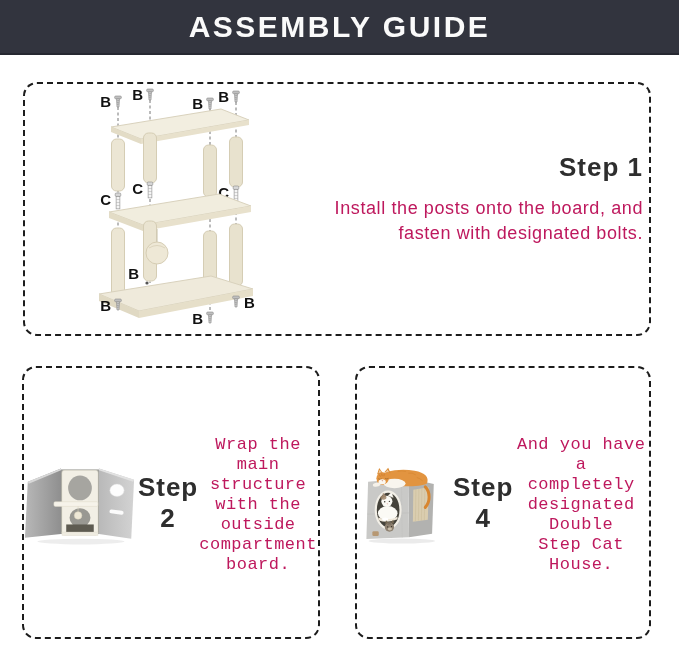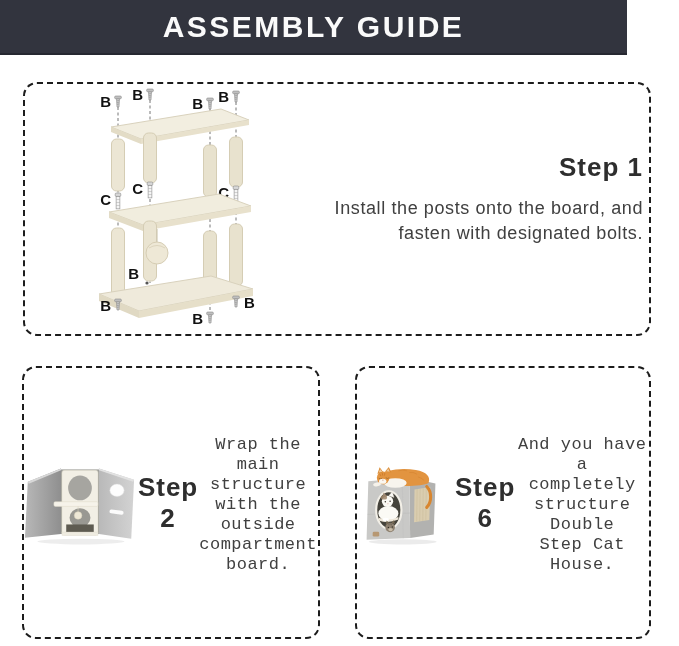--- a/index.html
+++ b/index.html
@@ -6,21 +6,21 @@
   html, body { margin: 0; padding: 0; }
   body {
     width: 679px; height: 646px;
     background: #ffffff;
     font-family: "Liberation Sans", sans-serif;
     position: relative;
     overflow: hidden;
   }
   .header {
     position: absolute; left: 0; top: 0;
-    width: 627px; height: 55px;
+    width: 679px; height: 55px;
     background: #32343e;
     display: flex; align-items: center; justify-content: center;
     border-bottom: 2px solid #262831;
   }
   .header h1 {
     margin: 0; color: #fafafa;
     font-size: 30px; font-weight: 700; letter-spacing: 2.5px;
   }
   .panel {
     position: absolute;
@@ -36,21 +36,21 @@
   .step1-text { position: absolute; left: 302px; top: 68px; width: 316px; text-align: right; }
 
   .step-title {
     margin: 0;
     font-size: 26px; font-weight: 700;
     color: #2e2e2e; letter-spacing: 1px;
   }
   .step-desc {
     margin: 13px 0 0 0;
     font-size: 18px; line-height: 1.4;
-    color: #404040; letter-spacing: 0.6px;
+    color: #be185d; letter-spacing: 0.6px;
   }
   .panel-bottom { display: flex; flex-direction: row; align-items: center; text-align: center; }
   .panel-bottom svg { display: block; margin: 5px auto 0 auto; }
   .panel-bottom .step-title { margin-top: 1px; }
   .panel-bottom .step-desc { margin-top: 5px; font-size: 17px; line-height: 1.17; letter-spacing: 0.5px; font-family: Liberation Mono, monospace; }
 
   .part-label { font-weight: 700; font-size: 15px; fill: #111111; }
 </style>
 </head>
 <body>
@@ -259,15 +259,15 @@
       <path d="M52,21 l3,5 M58,19 l1,6 M64,19 l-1,6" stroke="#c06f24" stroke-width="1.3" fill="none"></path>
       <path d="M50,31 q4,3 8,0" stroke="#8a5a28" stroke-width="1.4" fill="none"></path>
       <path d="M66,30 q4,3 8,0" stroke="#8a5a28" stroke-width="1.4" fill="none"></path>
       <ellipse cx="59" cy="38" rx="8.5" ry="6" fill="#faf7f0"></ellipse>
       <path d="M 57.5 34.5 L 61.5 34.5 L 59.5 37.5 Z" fill="#cf8b74"></path>
       <ellipse cx="46" cy="45" rx="9" ry="4.5" fill="#f6f2ea" transform="rotate(-12 46 45)"></ellipse>
     </g>
     <rect x="36" y="154" width="15" height="11" rx="3" fill="#b79873"></rect>
   </svg>
 
-  <h2 class="step-title">Step 6</h2>
-  <p class="step-desc"><span>And you have a</span><br><span>completely structure Double</span><br><span>Step Cat House.</span></p>
+  <h2 class="step-title">Step 4</h2>
+  <p class="step-desc"><span>And you have a</span><br><span>completely designated Double</span><br><span>Step Cat House.</span></p>
 </section>
 
 </body></html>

